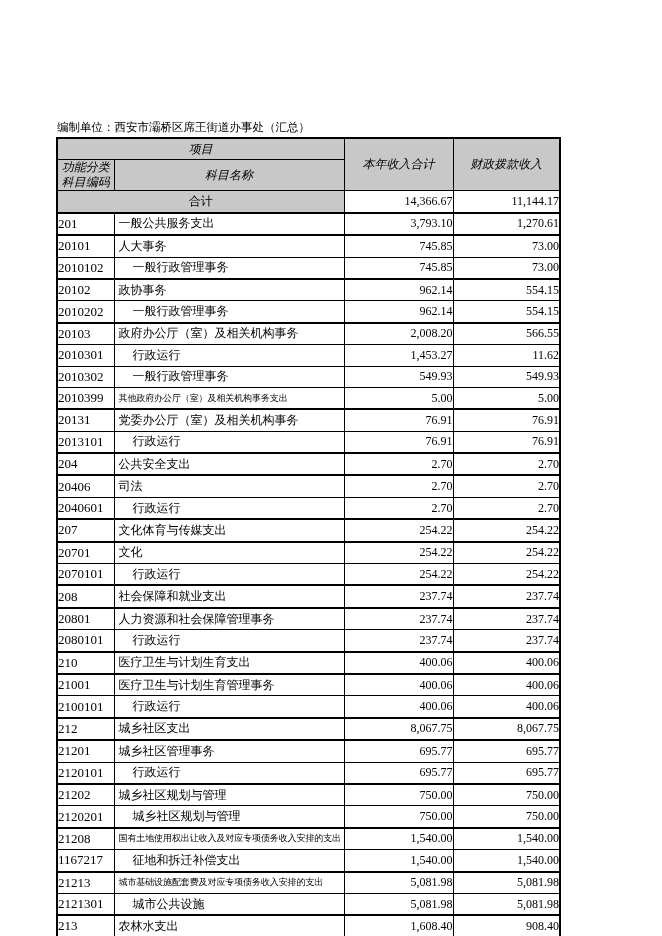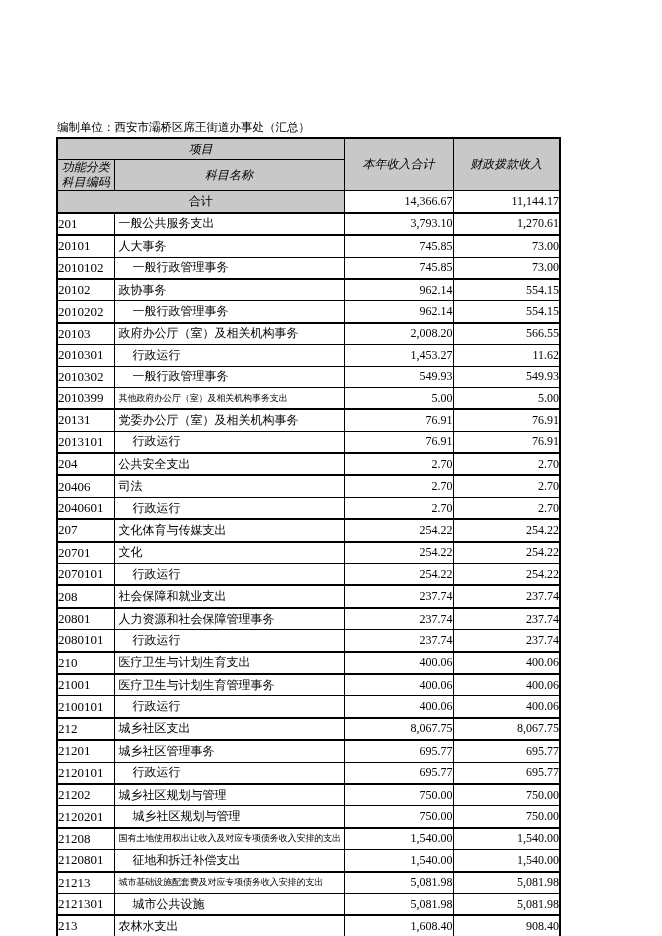--- a/index.html
+++ b/index.html
@@ -321,21 +321,21 @@
             <td class="val">750.00</td>
             <td class="val">750.00</td>
           </tr>
           <tr class="lvl1">
             <td class="code">21208</td>
             <td class="name ind1 small">国有土地使用权出让收入及对应专项债务收入安排的支出</td>
             <td class="val">1,540.00</td>
             <td class="val">1,540.00</td>
           </tr>
           <tr>
-            <td class="code">2120801</td>
+            <td class="code">1167217</td>
             <td class="name ind2">征地和拆迁补偿支出</td>
             <td class="val">1,540.00</td>
             <td class="val">1,540.00</td>
           </tr>
           <tr class="lvl1">
             <td class="code">21213</td>
             <td class="name ind1 small">城市基础设施配套费及对应专项债务收入安排的支出</td>
             <td class="val">5,081.98</td>
             <td class="val">5,081.98</td>
           </tr>

